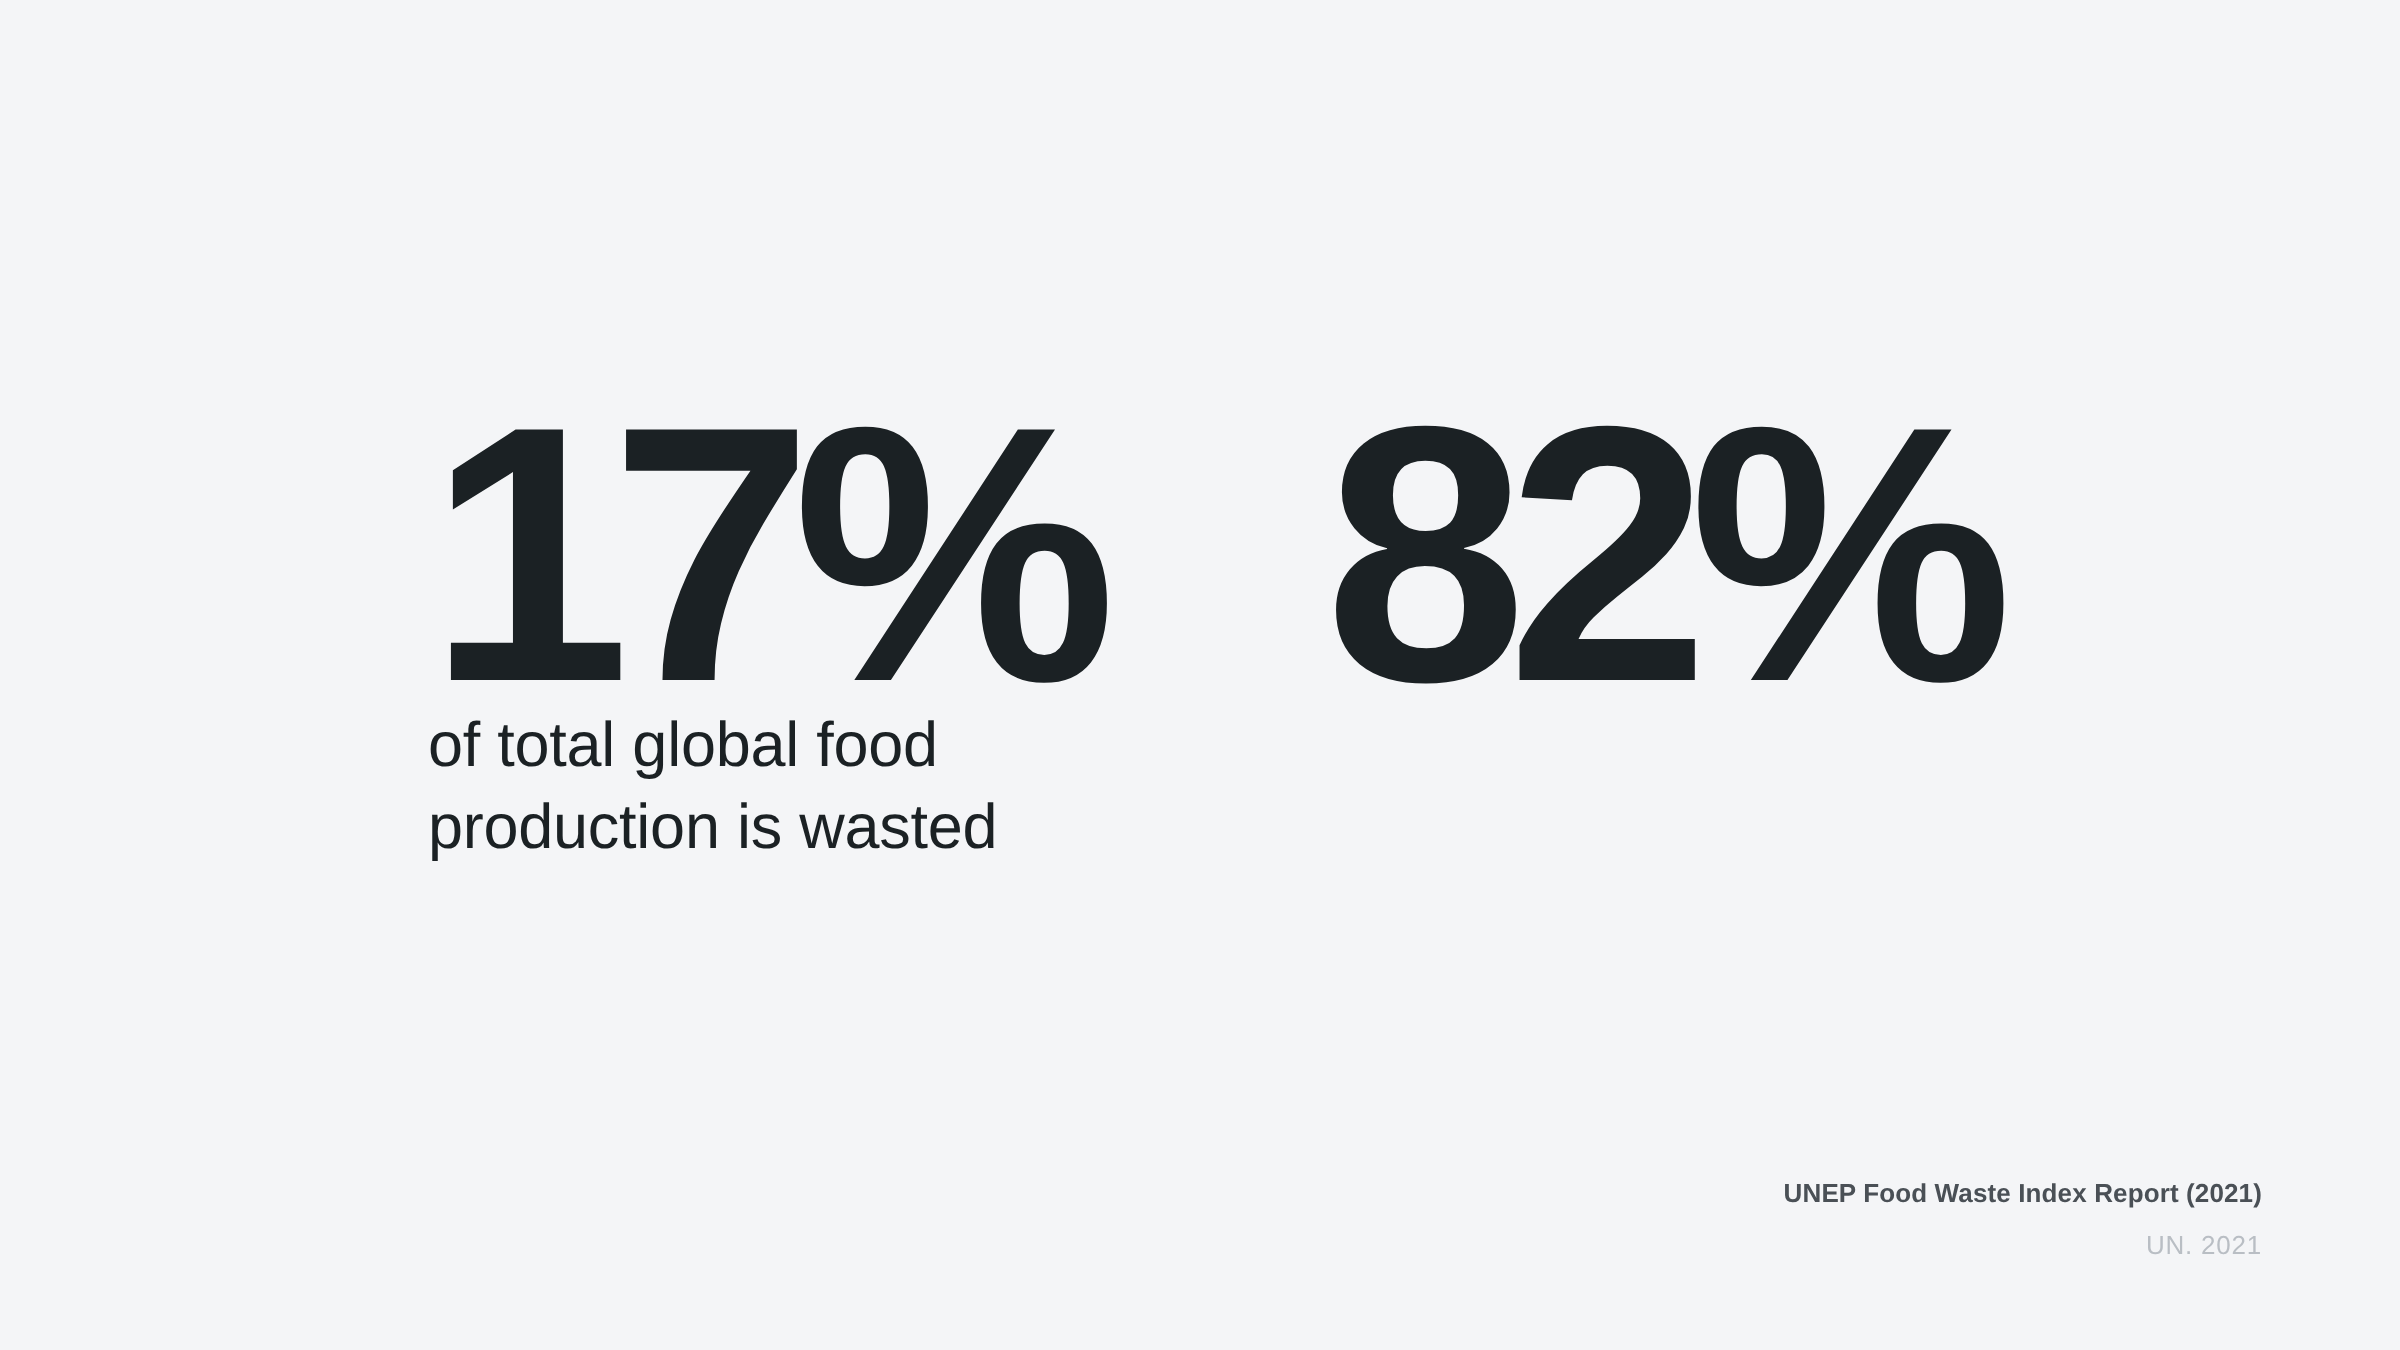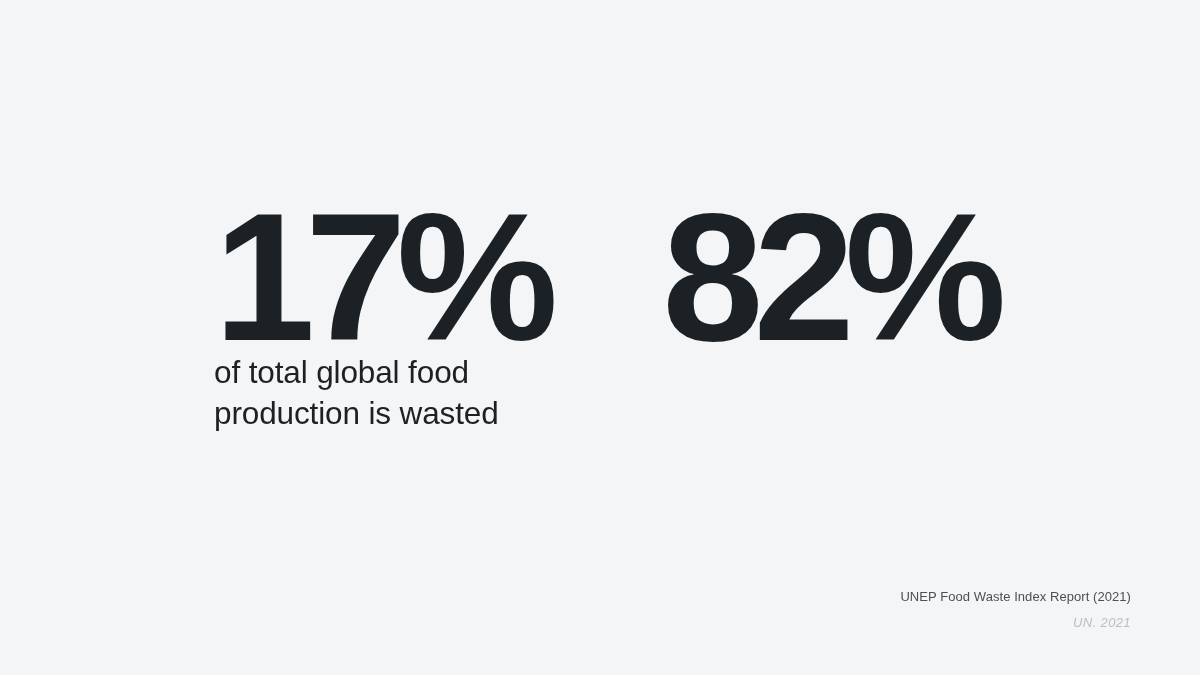--- a/index.html
+++ b/index.html
@@ -70,34 +70,33 @@
     position: absolute;
     right: 69px;
     bottom: 42px;
     text-align: right;
   }
 
   .source-primary {
     display: block;
     font-size: 13px;
     line-height: 20px;
-    font-weight: 400;
+    font-weight: 700;
     letter-spacing: 0.005em;
     color: #4a5056;
   }
 
   .source-secondary {
     display: block;
     font-size: 13px;
     line-height: 20px;
     font-weight: 400;
     letter-spacing: 0.03em;
     color: #b9bec4;
     margin-top: 6px;
-    font-style: italic;
   }
 </style>
 </head>
 <body>
 
 <div class="slide">
 
   <div class="stats-row">
 
     <div class="stat-block">

